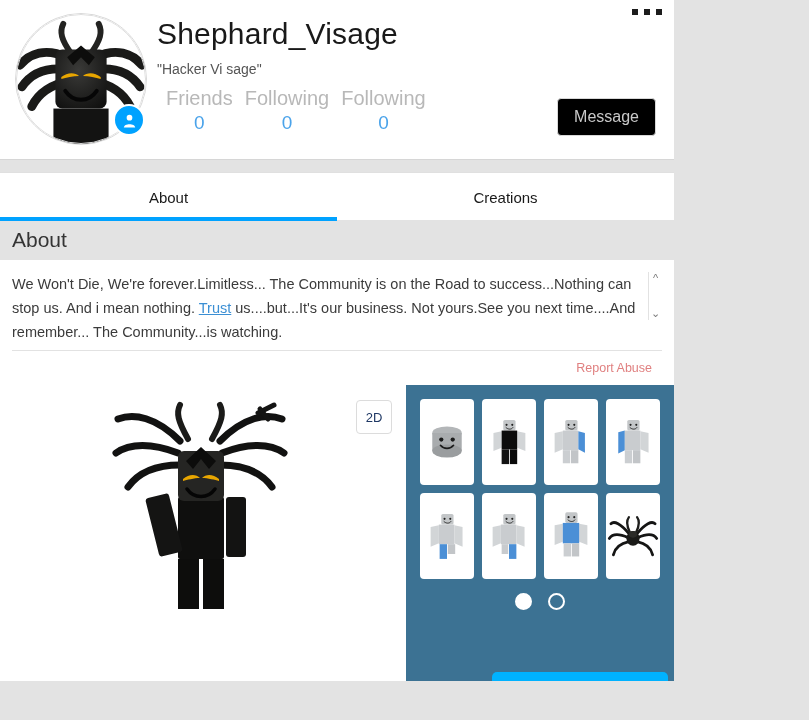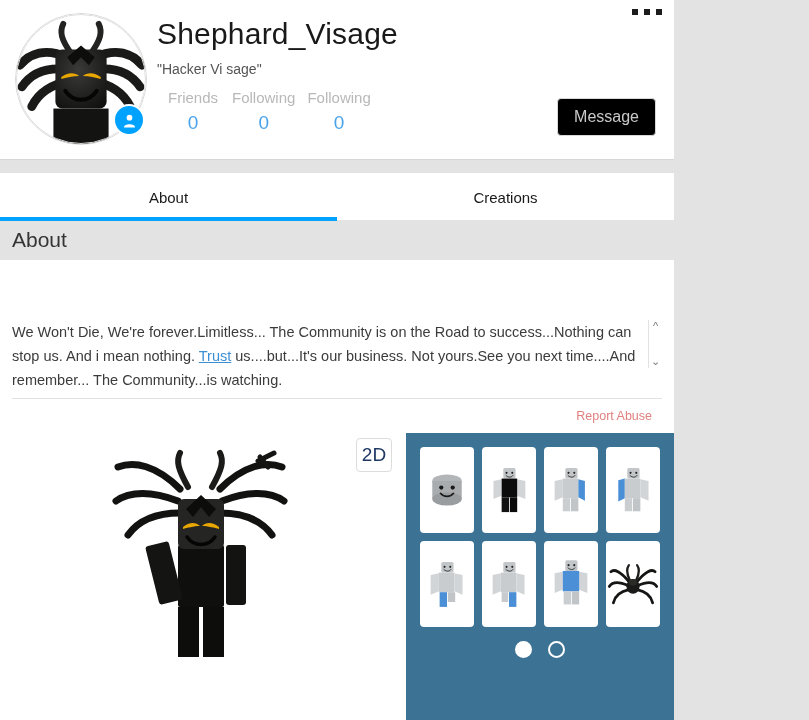--- a/index.html
+++ b/index.html
@@ -47,21 +47,21 @@
     font-size: 30px; color: #191919; font-weight: 400;
     letter-spacing: .2px; line-height: 36px; white-space: nowrap;
   }
   .blurb {
     font-size: 14px; color: #555; margin-top: 8px; line-height: 18px;
     white-space: nowrap;
   }
 
   .stats { position: absolute; left: 160px; top: 88px; display: flex; }
   .stat { text-align: center; min-width: 66px; padding: 0 6px; }
-  .stat-label { font-size: 15px; color: #b8b8b8; line-height: 20px; white-space: nowrap; }
+  .stat-label { font-size: 20px; color: #b8b8b8; line-height: 20px; white-space: nowrap; }
   .stat-value { font-size: 19px; color: #4aa3ea; line-height: 26px; margin-top: 2px; }
 
   .header-actions {
     position: absolute; right: 18px; top: 98px;
     display: flex; gap: 10px;
   }
   .hbtn {
     min-width: 80px; height: 38px; padding: 0 16px;
     background: #000000; border: 1px solid #d8d8d8; border-radius: 4px;
     color: #c9c9c9; font-size: 16px; line-height: 36px; text-align: center;
@@ -86,42 +86,42 @@
 
   
   .section-head {
     background: #e3e3e3; height: 40px; display: flex; align-items: center;
     padding-left: 12px;
   }
   .section-head .ttl { font-size: 21px; color: #343434; font-weight: 400; }
 
   
   .about-body { background: #ffffff; padding: 12px 12px 0 12px; position: relative; }
-  .desc-box { position: relative; padding-right: 22px; margin-top: 48px; }
+  .desc-box { position: relative; padding-right: 22px; }
   .desc {
     font-size: 14.5px; color: #3b3b3b; line-height: 24px;
   }
   .desc a { color: #3b8fd4; text-decoration: underline; }
   .desc-scroll {
     position: absolute; right: 0; top: 0; width: 14px; height: 48px;
     border-left: 1px solid #e2e2e2;
     display: flex; flex-direction: column; justify-content: space-between;
     align-items: center; color: #7a7a7a; font-size: 11px;
   }
   .desc-rule { border-bottom: 1px solid #e2e2e2; margin-top: 6px; }
   .report-row { text-align: right; padding: 7px 10px 9px 0; }
   .report-link { font-size: 12.5px; color: #e08080; text-decoration: none; }
 
   
   .wear-wrap { display: flex; background: #ffffff; height: 296px; position: relative; }
   .wear-left { width: 406px; position: relative; background: #ffffff; }
   .btn-2d {
-    position: absolute; right: 14px; top: 5px;
+    position: absolute; right: 14px; top: 15px;
     width: 36px; height: 34px; border: 1px solid #dcdcdc; border-radius: 4px;
-    background: #ffffff; color: #1f3864; font-size: 19px;
+    background: #ffffff; color: #1f3864; font-size: 13px;
     display: flex; align-items: center; justify-content: center;
   }
   .avatar-3d { position: absolute; left: 0; right: 0; top: 14px; display: flex; justify-content: center; }
   .avatar-3d svg { display: block; }
 
   .wear-right {
     flex: 1; background: #3c7293; position: relative; padding: 14px 14px 0 14px;
   }
   .thumb-grid {
     display: grid; grid-template-columns: repeat(4, 1fr);

